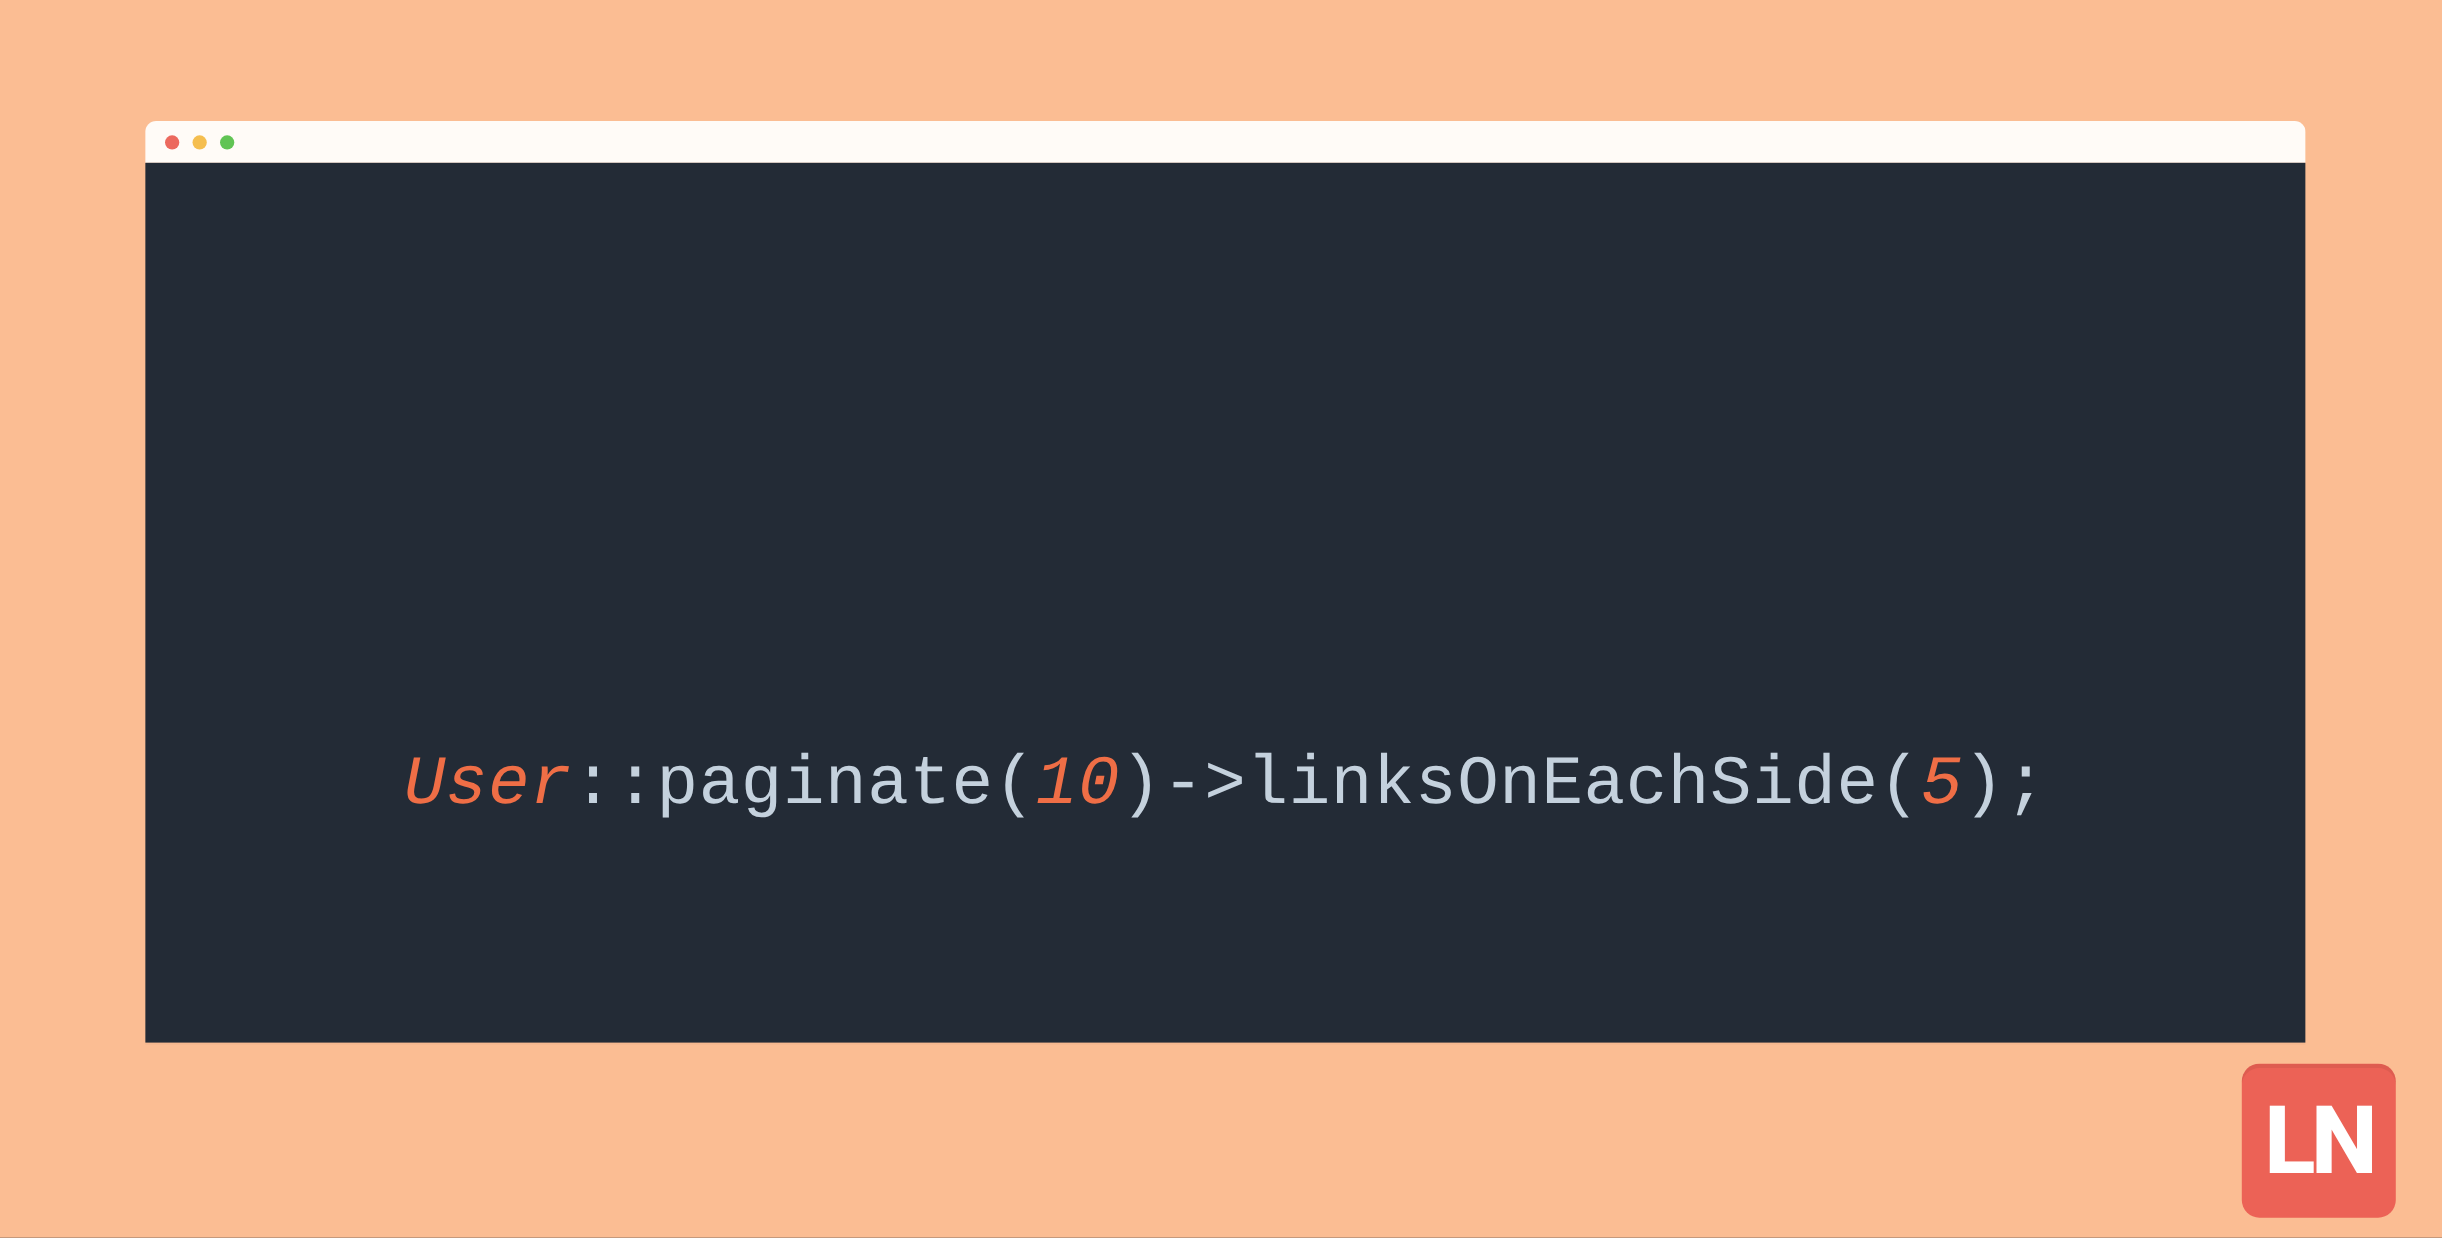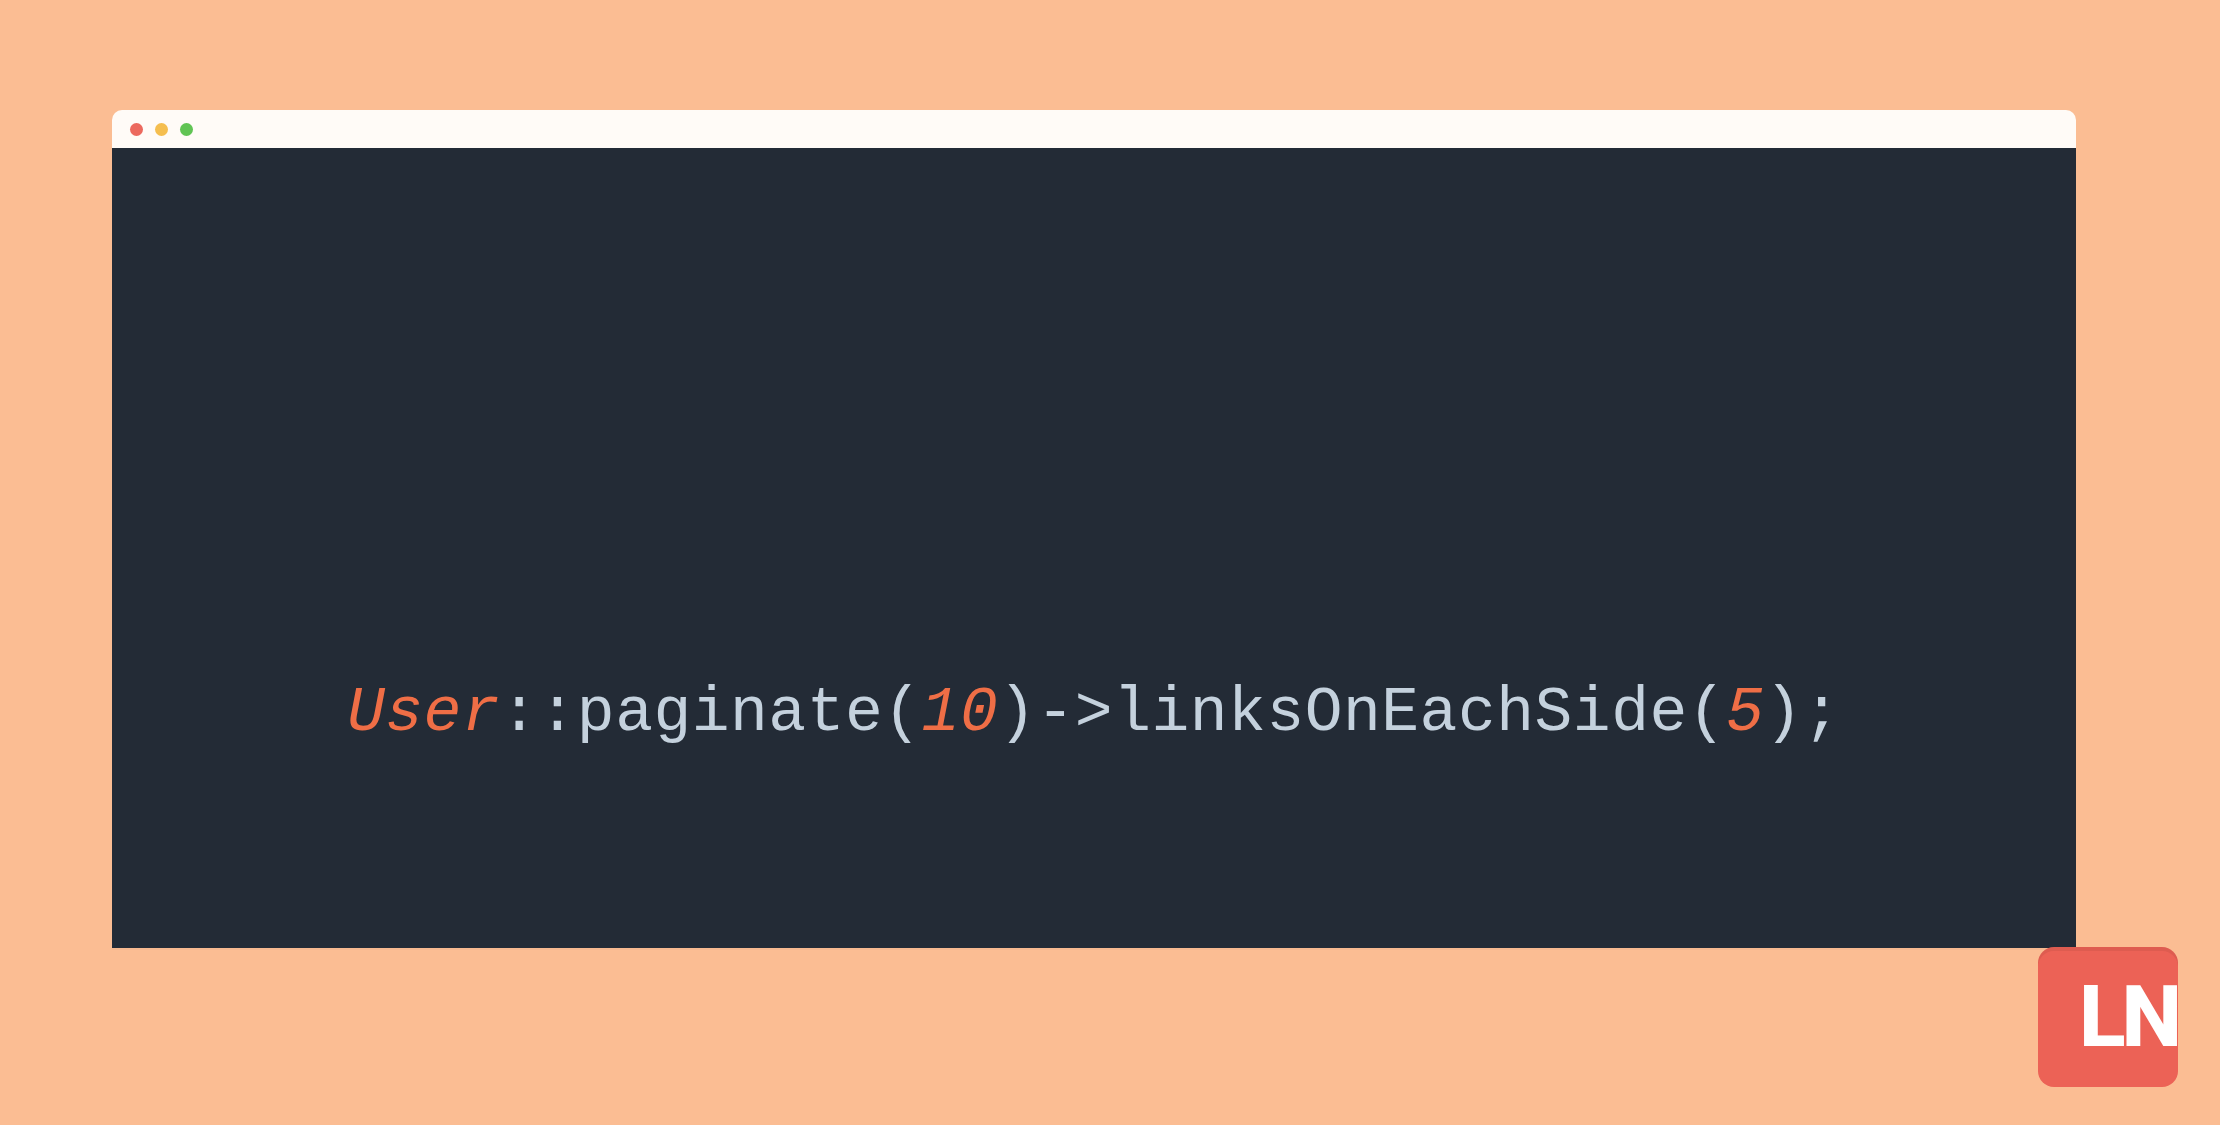--- a/index.html
+++ b/index.html
@@ -11,21 +11,21 @@
     font-family: "SFMono-Regular", Consolas, "Liberation Mono", Menlo, monospace;
     overflow: hidden;
   }
   .stage {
     position: relative;
     width: 2220px;
     height: 1125px;
   }
   .window {
     position: absolute;
-    left: 112px;
+    left: 132px;
     top: 110px;
     width: 1964px;
     height: 838px;
     border-radius: 10px 10px 0 0;
     overflow: hidden;
     box-shadow: 0 2px 0 rgba(0,0,0,0.02);
   }
   .titlebar {
     height: 38px;
     background: #fffbf7;
@@ -56,28 +56,28 @@
     letter-spacing: 0.5px;
     white-space: pre;
   }
   .tok-class  { color: #ef6e46; font-style: italic; }
   .tok-punct  { color: #c4d1dd; }
   .tok-method { color: #c4d1dd; }
   .tok-num    { color: #ef6e46; font-style: italic; }
   .logo {
     position: absolute;
     right: 42px;
-    bottom: 38px;
+    bottom: 18px;
     width: 140px;
     height: 140px;
     background: #ec6256;
     border-radius: 16px;
     display: flex;
     align-items: center;
-    justify-content: flex-end;
+    justify-content: center;
     box-shadow: 0 4px 0 rgba(0,0,0,0.06) inset;
   }
   .logo-text {
     color: #ffffff;
     font-family: -apple-system, BlinkMacSystemFont, "Segoe UI", Roboto, sans-serif;
     font-weight: 800;
     font-size: 86px;
     line-height: 1;
     letter-spacing: -4px;
   }

